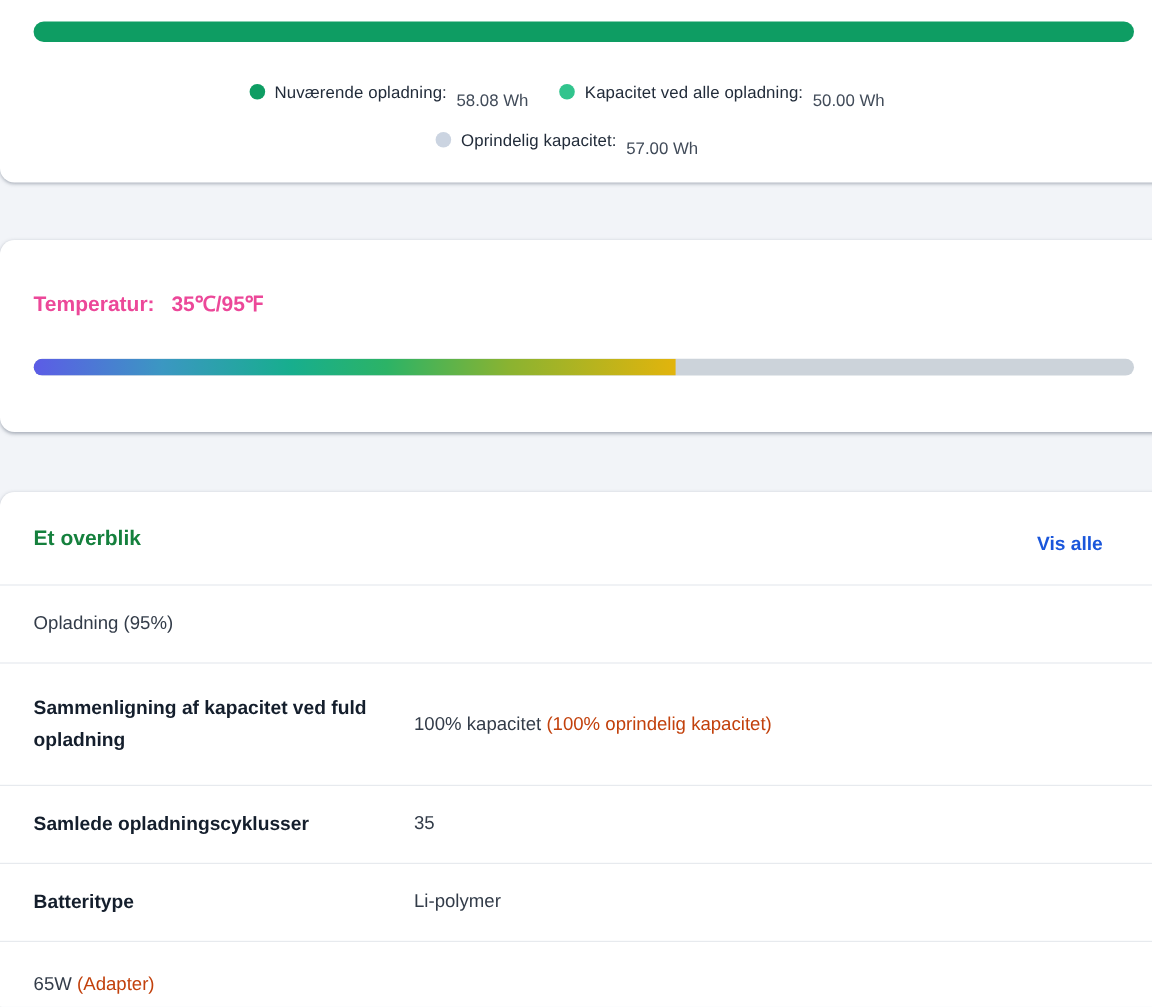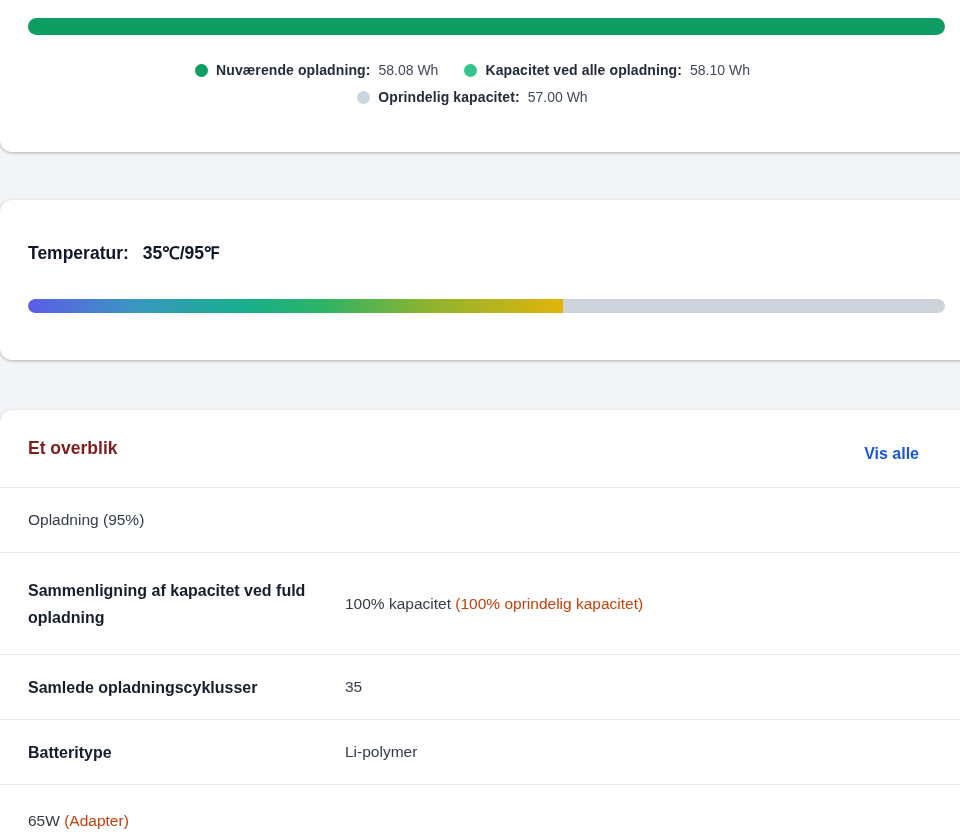--- a/index.html
+++ b/index.html
@@ -24,40 +24,40 @@
     position:absolute;left:28px;top:32px;
     width:917px;height:17px;border-radius:9px;
   }
   .legend{
     position:absolute;left:0;top:76px;width:945px;
     display:flex;flex-direction:column;align-items:center;row-gap:11px;
   }
   .legend-row{display:flex;justify-content:center;align-items:center;column-gap:26px;}
   .legend-item{display:flex;align-items:center;font-size:14px;}
   .legend-dot{width:13px;height:13px;border-radius:50%;margin-right:8px;flex:none;}
-  .legend-label{font-weight:700;color:#222c3a;letter-spacing:.1px;}
-  .legend-value{margin-left:8px;font-weight:400;color:#414b59;}
+  .legend-label{font-weight:400;color:#222c3a;letter-spacing:.1px;}
+  .legend-value{margin-left:8px;font-weight:400;color:#414b59;margin-top:13px;}
 
   
   #card-temp{top:200px;height:160px;}
-  .temp-title{position:absolute;left:28px;top:40px;font-size:17.5px;font-weight:700;color:#0f172a;}
+  .temp-title{position:absolute;left:28px;top:40px;font-size:17.5px;font-weight:700;color:#ec4899;}
   .temp-value{margin-left:14px;}
   .temp-track{
     position:absolute;left:28px;top:99px;width:917px;height:14px;
     border-radius:7px;background:#ccd3da;overflow:hidden;
   }
   .temp-fill{height:100%;border-radius:7px 0 0 7px;}
 
   
   #card-overview{top:410px;bottom:-24px;border-radius:12px 12px 0 0;}
   .ov-header{
     height:77px;display:flex;align-items:center;
     padding:0 59px 0 28px;border-bottom:1px solid #e7eaee;
   }
-  .ov-title{font-size:17.5px;font-weight:700;color:#7f1d1d;}
+  .ov-title{font-size:17.5px;font-weight:700;color:#15803d;}
   .ov-link{margin-left:auto;font-size:16px;font-weight:600;color:#1a56db;cursor:pointer;text-decoration:none;margin-top:11px;}
   .ov-row{
     display:flex;align-items:center;
     min-height:64px;
     padding:0 40px 0 28px;
     border-bottom:1px solid #e7eaee;
   }
   .ov-row.tall{min-height:101px;}
   .ov-row.last{min-height:72px;border-bottom:none;}
   .ov-label{
@@ -76,21 +76,21 @@
   <div class="legend">
     <div class="legend-row">
       <div class="legend-item">
         <span class="legend-dot" style="background: rgb(14, 157, 99);"></span>
         <span class="legend-label">Nuværende opladning:</span>
         <span class="legend-value">58.08 Wh</span>
       </div>
       <div class="legend-item">
         <span class="legend-dot" style="background: rgb(49, 196, 141);"></span>
         <span class="legend-label">Kapacitet ved alle opladning:</span>
-        <span class="legend-value">58.10 Wh</span>
+        <span class="legend-value">50.00 Wh</span>
       </div>
     </div>
     <div class="legend-row">
       <div class="legend-item">
         <span class="legend-dot" style="background: rgb(203, 212, 225);"></span>
         <span class="legend-label">Oprindelig kapacitet:</span>
         <span class="legend-value">57.00 Wh</span>
       </div>
     </div>
   </div>

